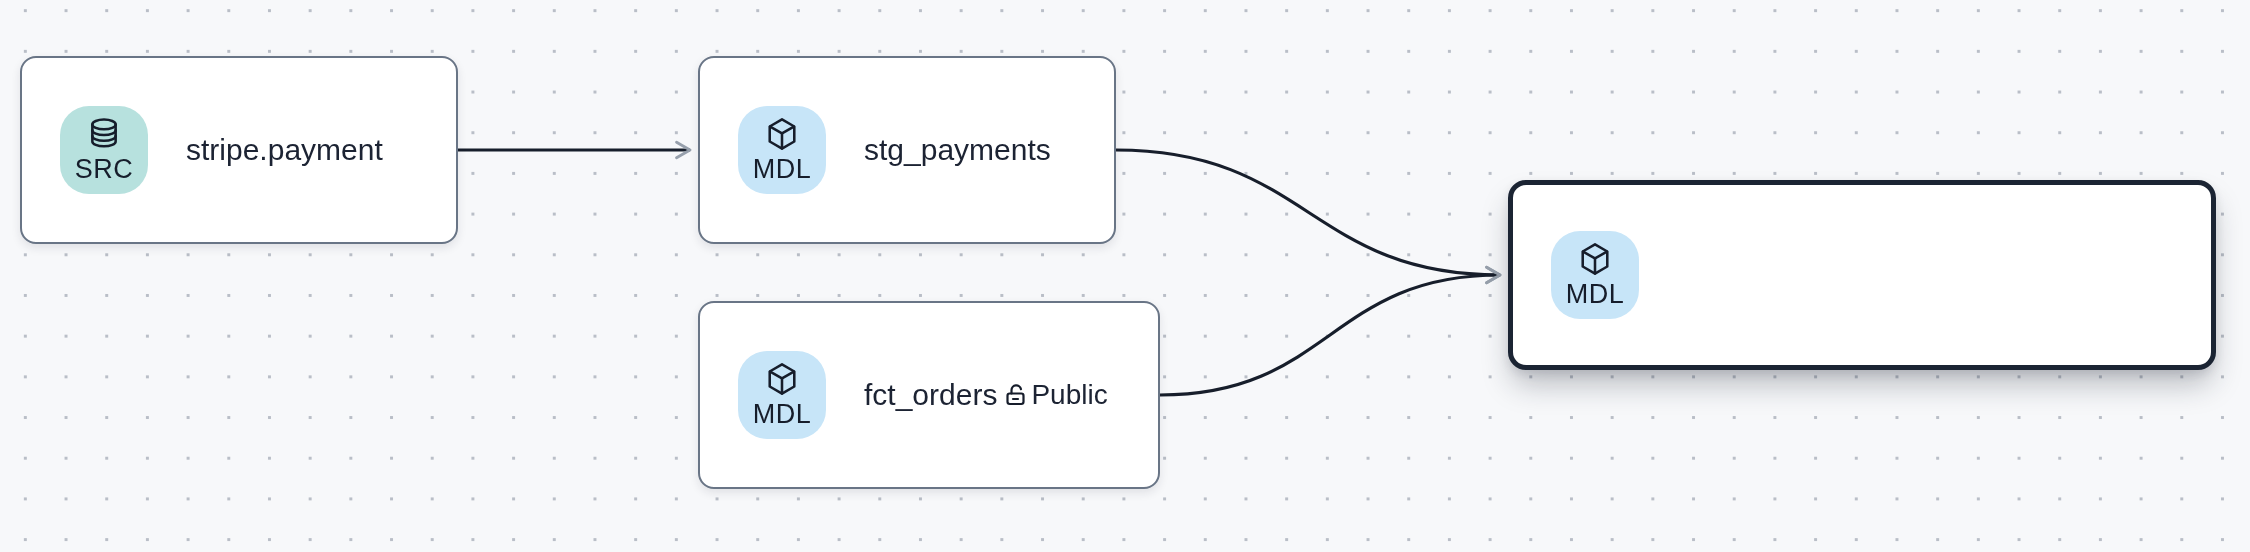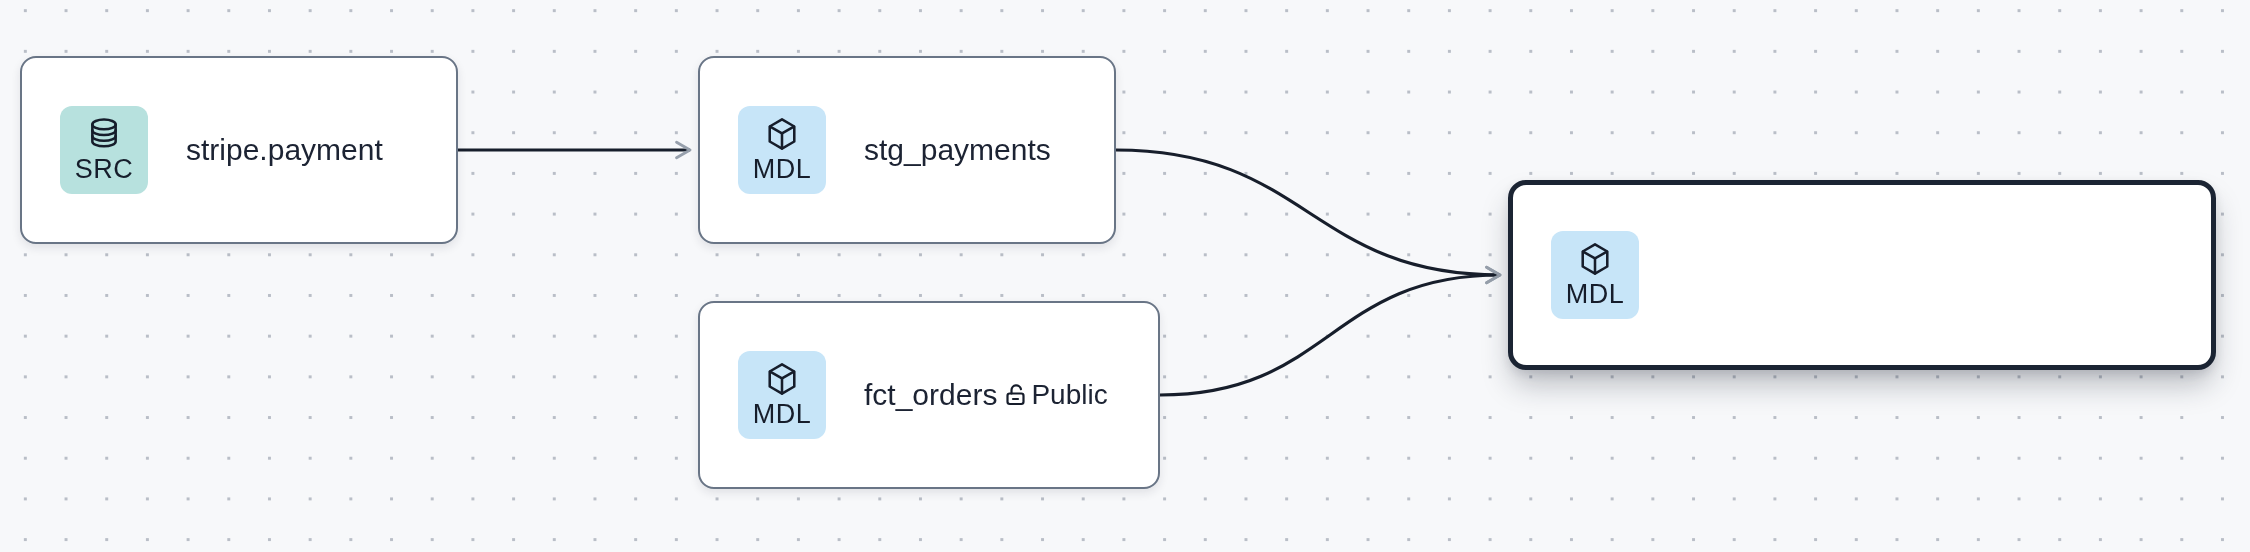--- a/index.html
+++ b/index.html
@@ -49,21 +49,21 @@
   }
   .node-stripe-payment { left: 20px;   top: 56px;  width: 438px; height: 188px; }
   .node-stg-payments   { left: 698px;  top: 56px;  width: 418px; height: 188px; }
   .node-fct-orders     { left: 698px;  top: 301px; width: 462px; height: 188px; }
   .node-agg            { left: 1508px; top: 180px; width: 708px; height: 190px; }
 
   .badge {
     flex-shrink: 0;
     width: 88px;
     height: 88px;
-    border-radius: 12px;
+    border-radius: 29px;
     display: flex;
     flex-direction: column;
     align-items: center;
     justify-content: center;
   }
   .badge svg { display: block; }
   .badge-label {
     font-size: 27px;
     line-height: 30px;
     margin-top: 2px;

